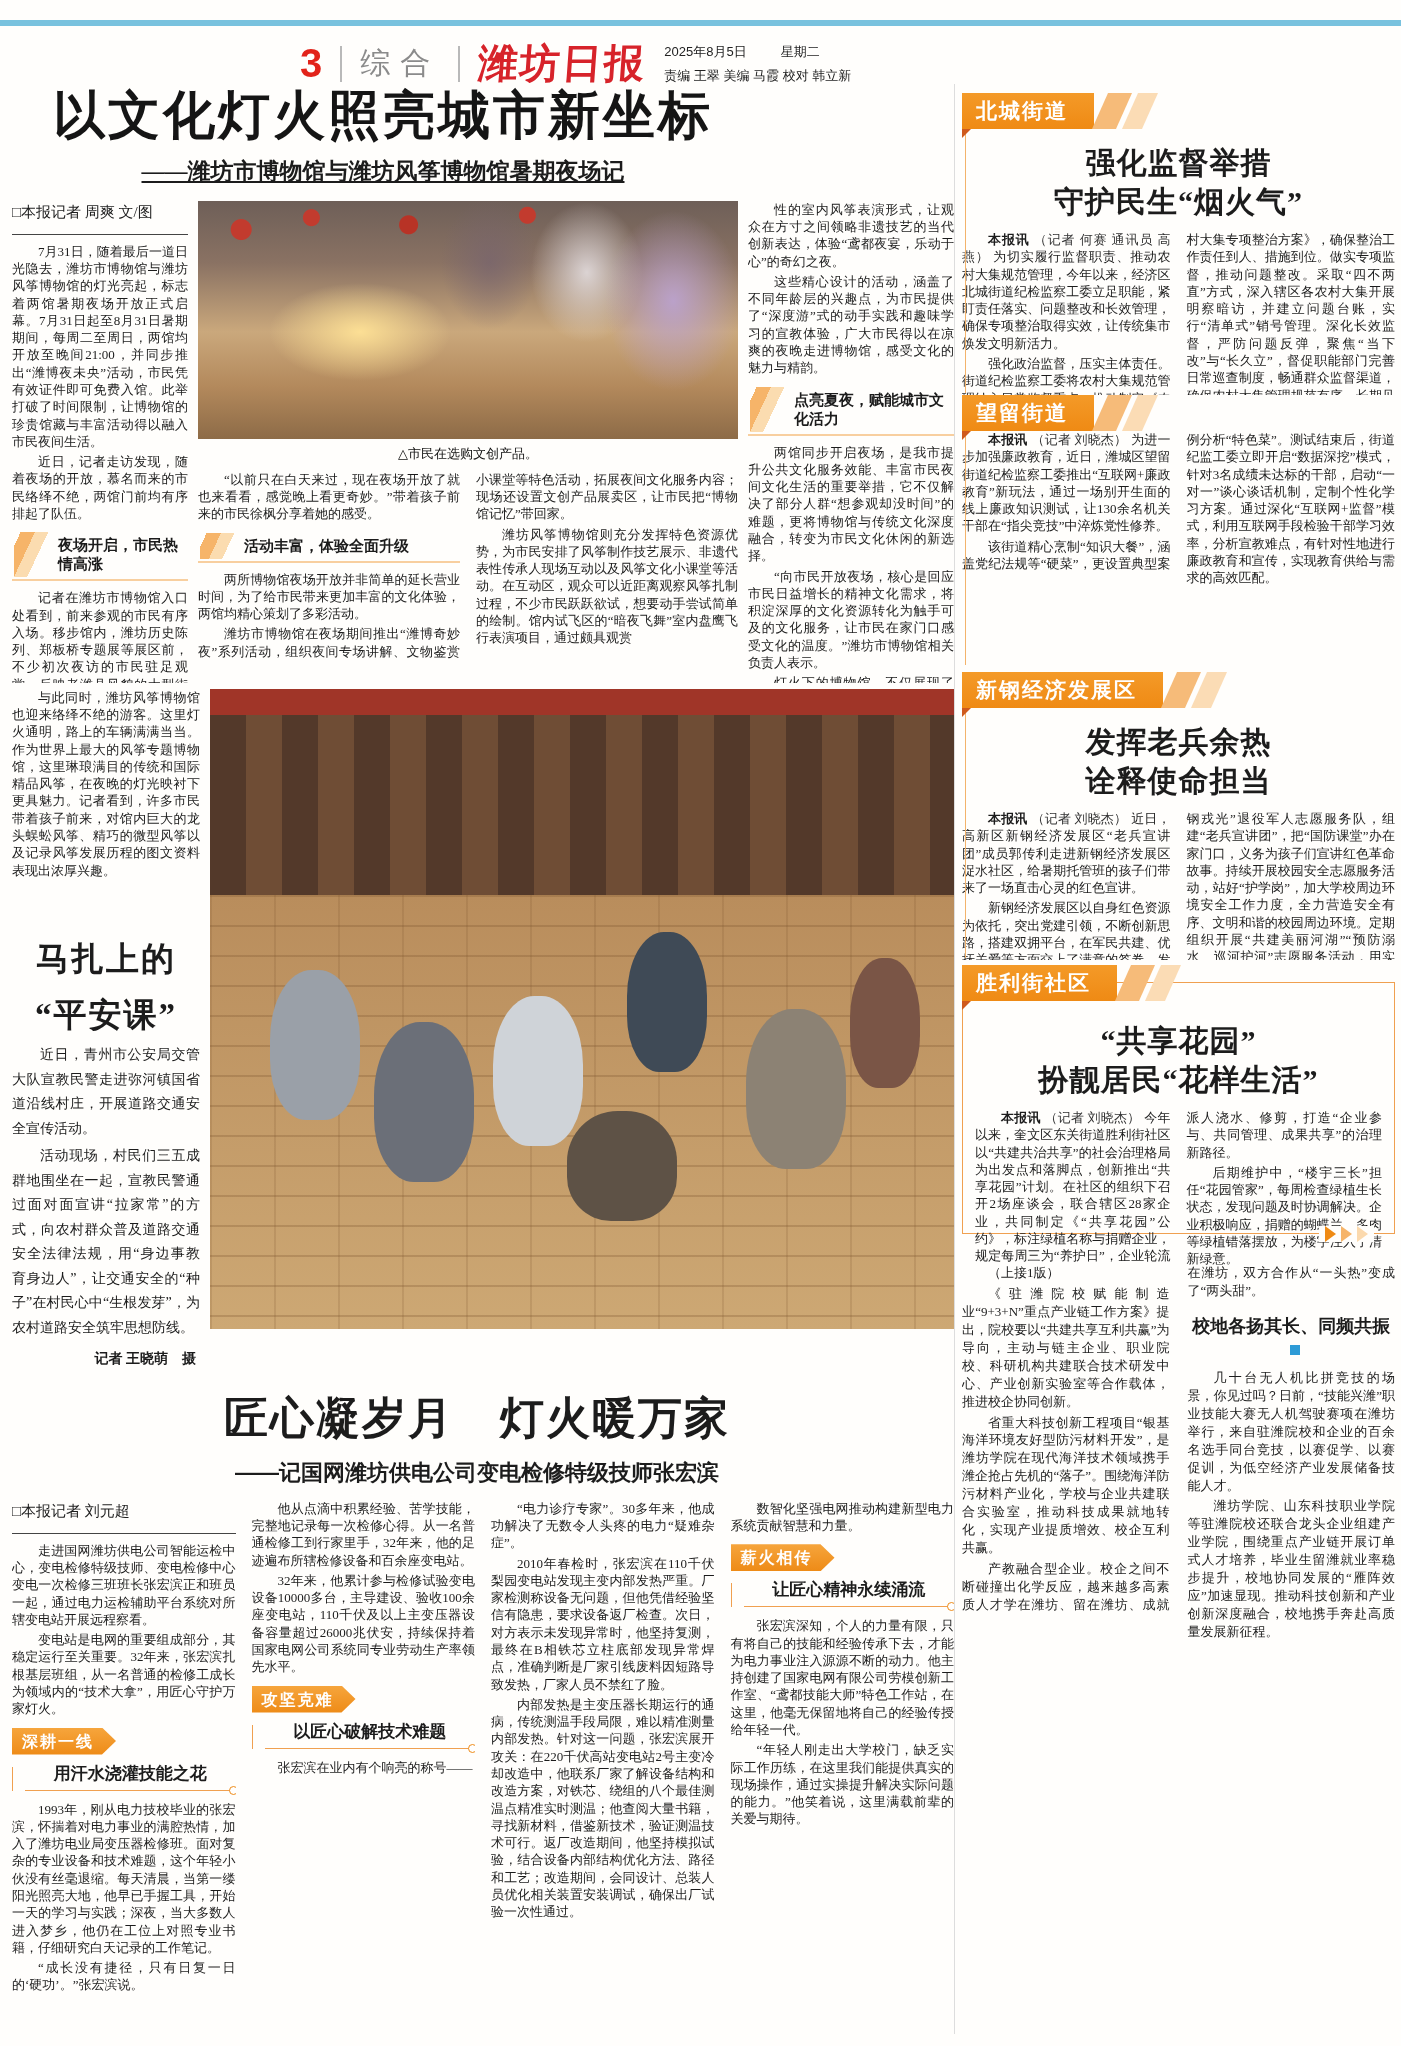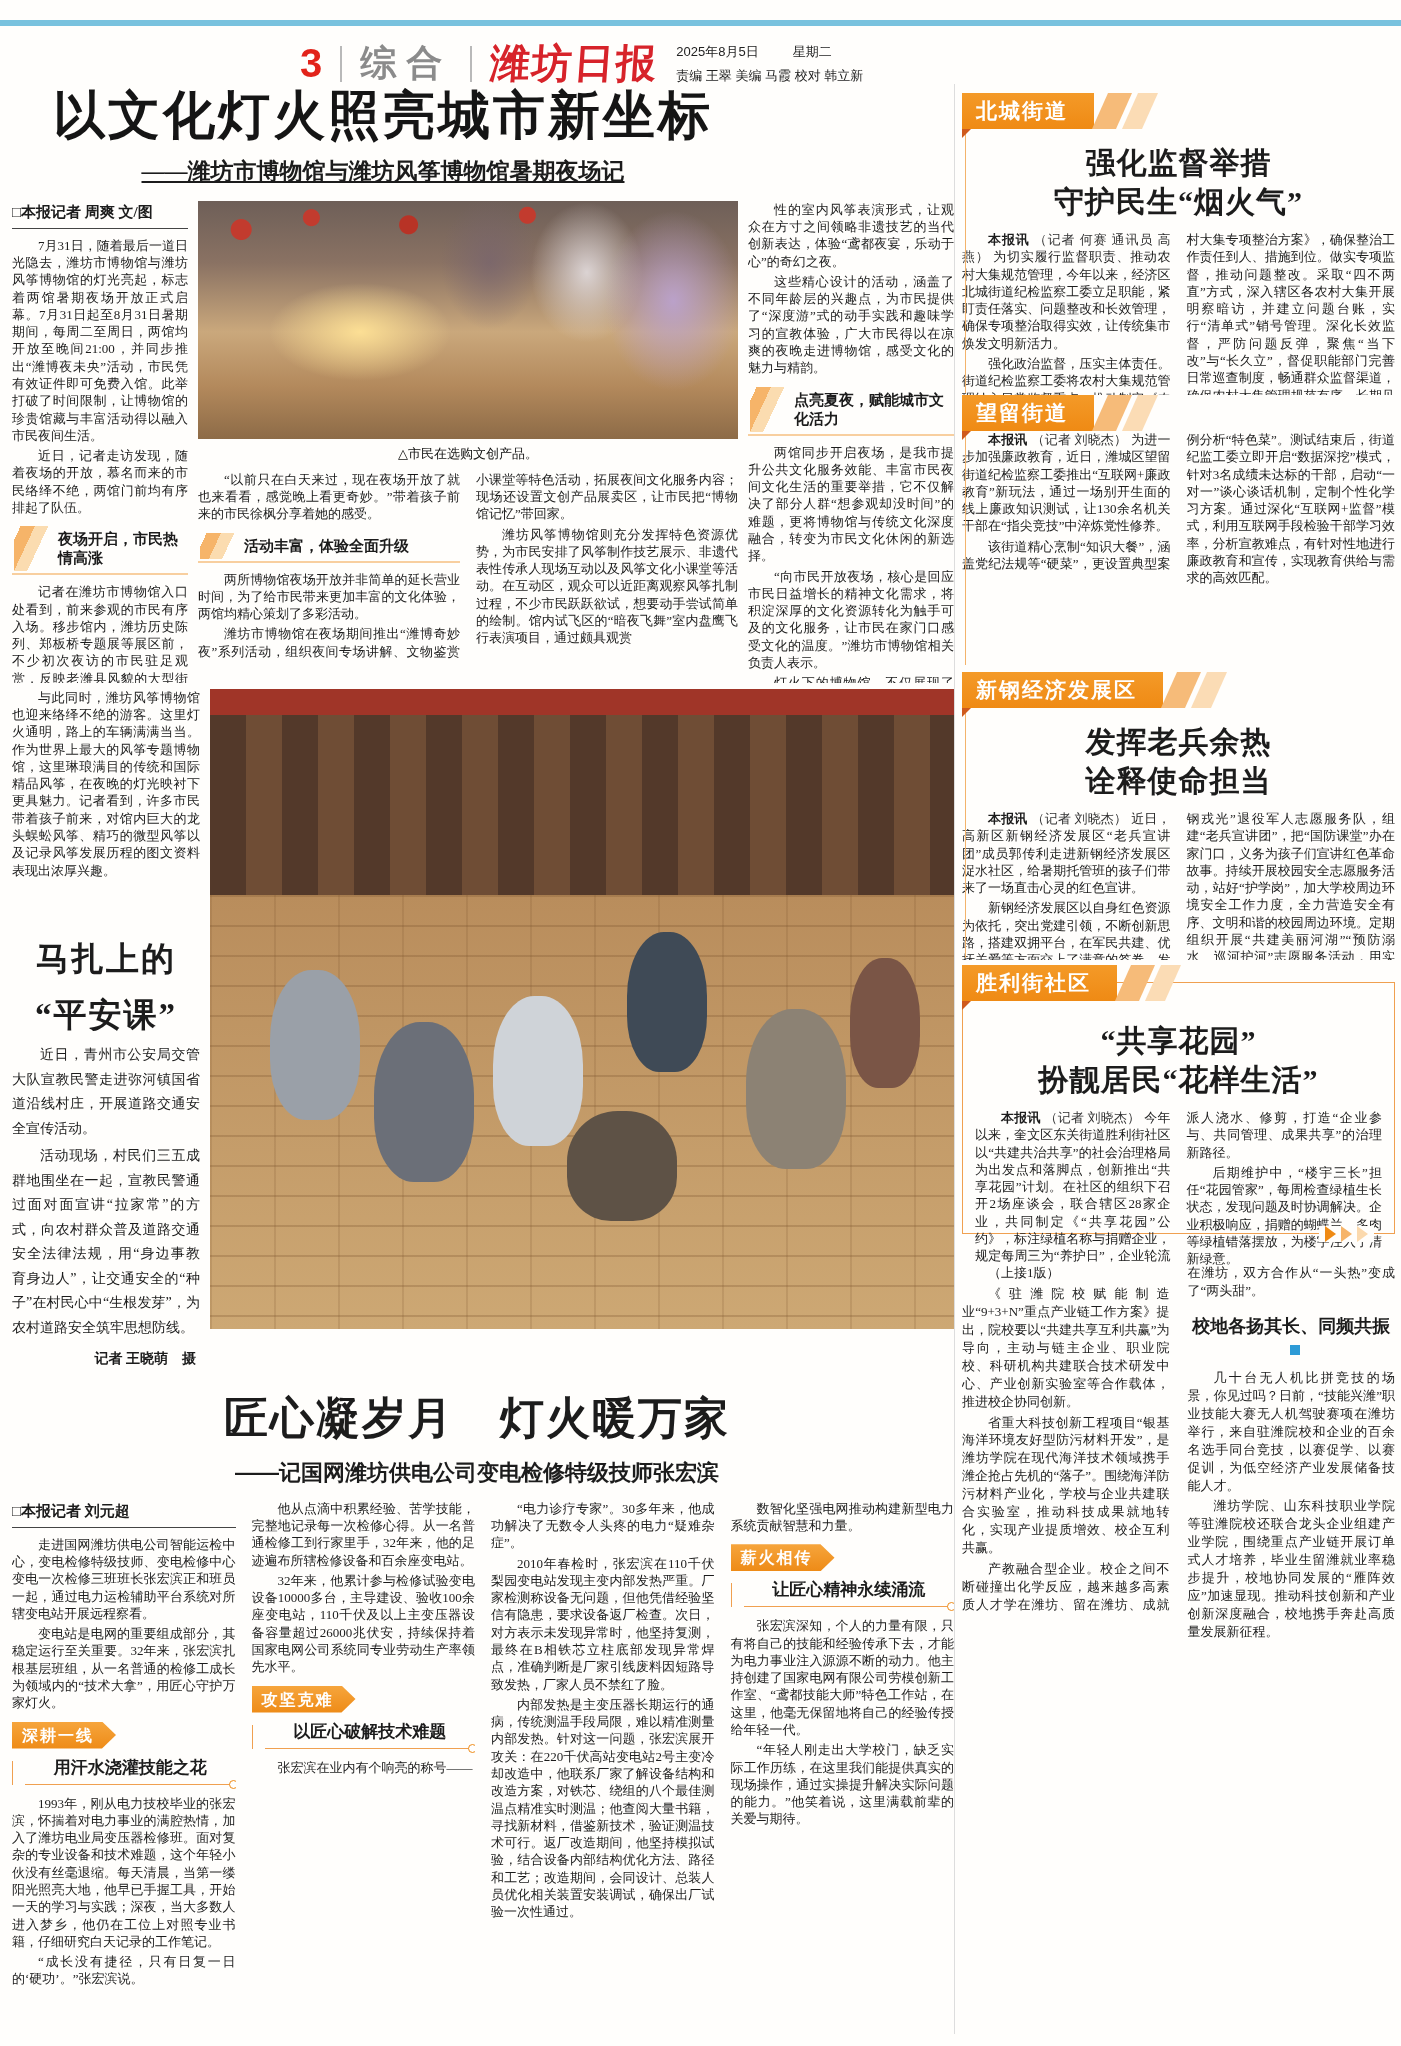--- a/index.html
+++ b/index.html
@@ -3,31 +3,31 @@
 <meta charset="utf-8">
 <style>
   html,body{margin:0;padding:0;background:#e9e9e9;}
   .page{position:relative;width:1401px;height:2046px;background:#fffefc;margin:0 auto;overflow:hidden;
         font-family:"Liberation Serif","DejaVu Serif",serif;color:#1c1c1c;}
   
   .topbar{position:absolute;top:20px;left:0;width:100%;height:6px;background:#79c2de;}
   .hdr{position:absolute;top:36px;left:300px;display:flex;align-items:center;gap:18px;}
   .hdr .pageno{font-size:40px;font-weight:bold;color:#e2231a;font-family:"Liberation Sans",sans-serif;}
   .hdr .bar{width:2px;height:36px;background:#b9b9b9;}
-  .hdr .sect{font-size:36px;font-weight:bold;color:#8b8b8b;letter-spacing:10px;font-family:"Liberation Sans",sans-serif;}
+  .hdr .sect{font-size:30px;font-weight:normal;color:#8b8b8b;letter-spacing:10px;font-family:"Liberation Sans",sans-serif;}
   .hdr .mast{font-size:40px;font-weight:bold;color:#d7232a;transform:skewX(-4deg);letter-spacing:2px;}
   .hdr .dateblk{font-size:13px;line-height:1.8;color:#222;font-family:"Liberation Sans",sans-serif;}
   .hdr .dateblk .wd{display:inline-block;margin-left:34px;}
   
   .vrule{position:absolute;left:954px;top:84px;bottom:12px;width:1px;background:#ddd;}
   .main-col{position:absolute;left:12px;top:80px;width:942px;}
   .sidebar{position:absolute;left:962px;top:85px;width:433px;}
   
   .paras p{margin:0 0 3px;text-indent:2em;text-align:justify;font-size:13px;line-height:1.33;}
-  .byline{font-size:15px;font-weight:bold;border-bottom:1px solid #444;padding:2px 0 6px;margin-bottom:8px;}
+  .byline{font-size:15px;font-weight:normal;border-bottom:1px solid #444;padding:2px 0 12px;margin-bottom:8px;}
   .caption{font-size:13px;text-align:center;margin:6px 0 8px;color:#111;}
   
   .main-article h1{margin:6px 0 0;width:742px;text-align:center;font-size:52px;letter-spacing:3px;color:#151515;line-height:1.15;}
   .ma-sub{width:742px;text-align:center;font-size:23px;font-weight:bold;margin:10px 0 14px;text-decoration:underline;}
   .ma-grid{display:grid;grid-template-columns:176px 540px 1fr;gap:10px;height:482px;overflow:hidden;}
   .ma-col{overflow:hidden;}
   .two-col{column-count:2;column-gap:16px;height:200px;overflow:hidden;}
   .msub{position:relative;font-family:"Liberation Sans",sans-serif;font-weight:bold;font-size:15px;
         margin:8px 0;padding:6px 4px 5px 46px;border-bottom:2px solid #f8cf9f;}
   .msub::before{content:"";position:absolute;left:2px;top:2px;bottom:2px;width:40px;

